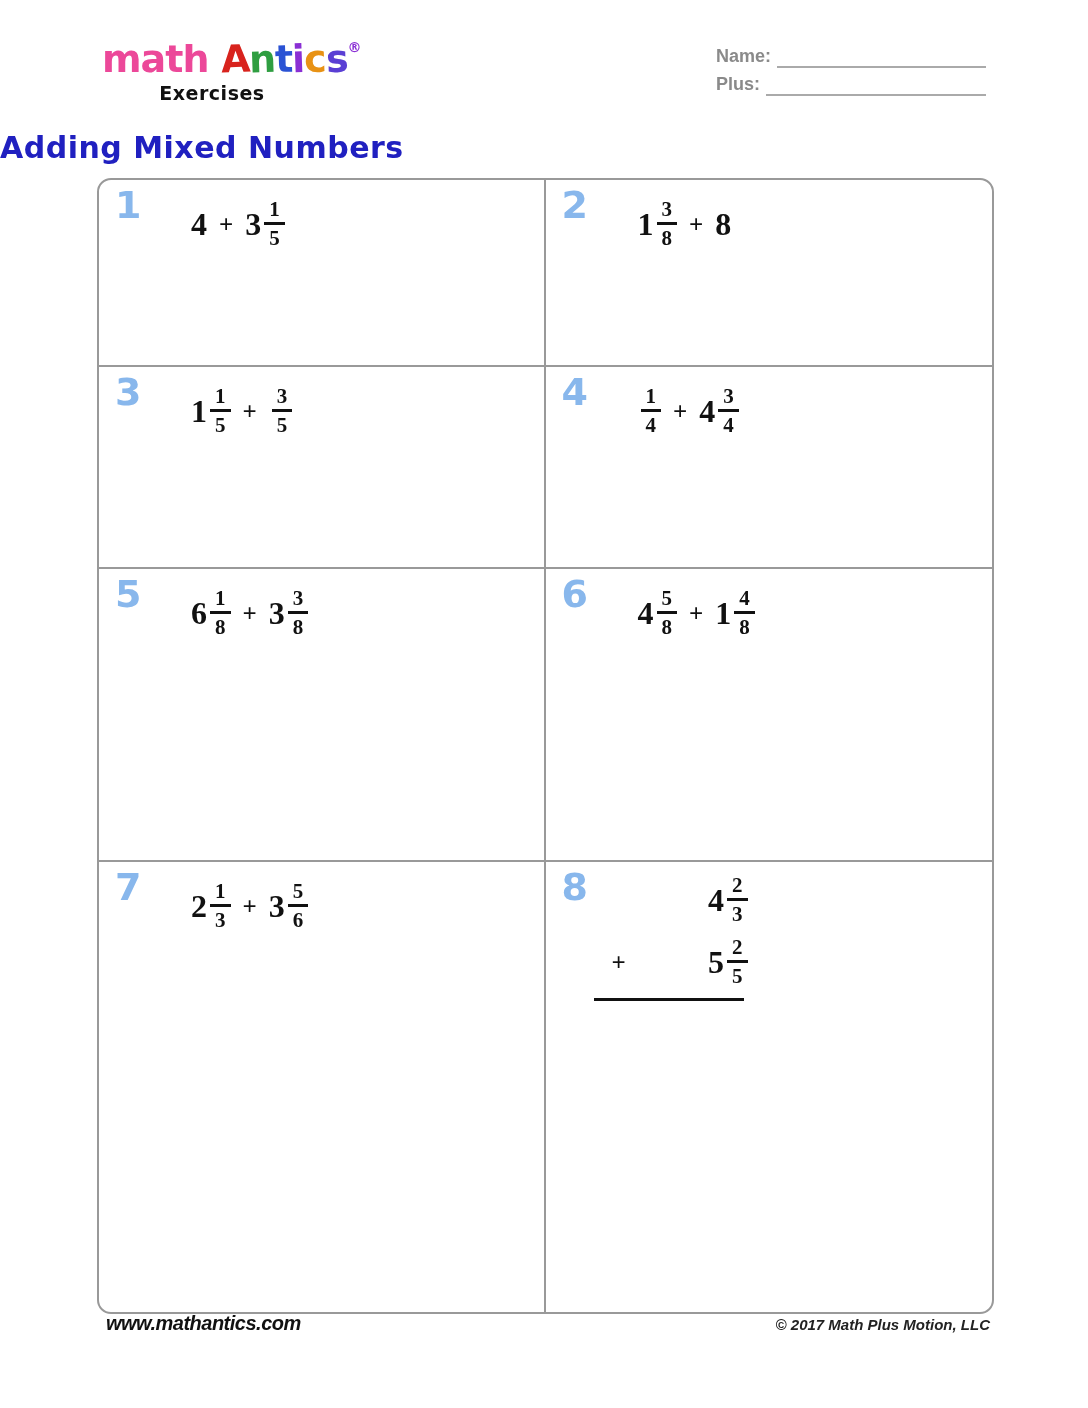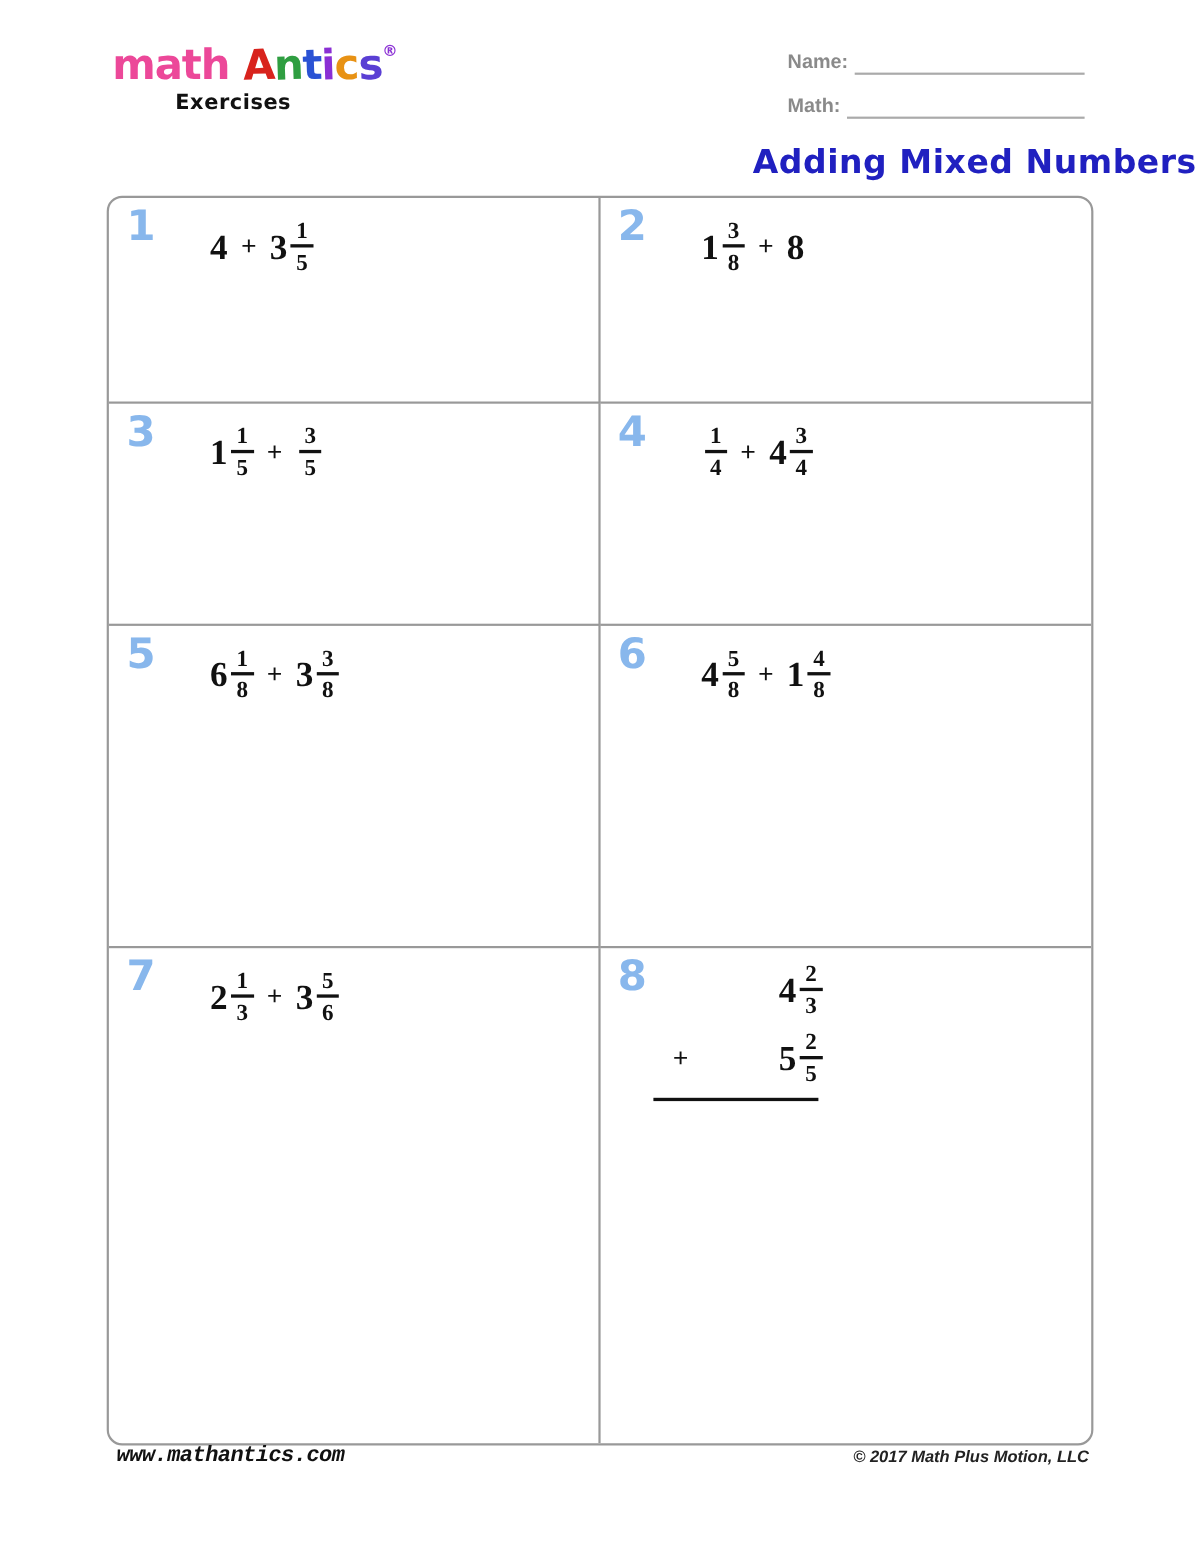--- a/index.html
+++ b/index.html
@@ -7,25 +7,25 @@
 
   
   .logo-block { position:absolute; left:102px; top:40px; width:220px; text-align:center; }
   .logo-line { font-family:"DejaVu Sans", sans-serif; font-weight:bold; font-size:38px; line-height:1; letter-spacing:-1px; white-space:nowrap; }
   .logo-math { color:#ec4899; }
   .logo-letter { display:inline-block; transform:rotate(-2deg); }
   .logo-reg { font-size:14px; vertical-align:top; }
   .logo-subtitle { font-family:"DejaVu Sans", sans-serif; font-weight:bold; font-size:19px; color:#111; margin-top:4px; letter-spacing:0.5px; }
 
   .fields-block { position:absolute; left:716px; top:46px; width:270px; }
-  .field-row { display:flex; align-items:flex-end; margin-bottom:18px; }
+  .field-row { display:flex; align-items:flex-end; margin-bottom:6px; }
   .field-label { font-weight:bold; font-size:18px; color:#8a8a8a; margin-right:6px; line-height:1.2; }
   .field-line { flex:1; border-bottom:2px solid #aaa; height:20px; }
 
-  .page-title { position:absolute; left:0; top:130px; width:100%; text-align:right;
+  .page-title { position:absolute; left:0; top:130px; width:100%; text-align:left;
     font-family:"DejaVu Sans", sans-serif; font-weight:bold; font-size:30px; color:#2020c0; letter-spacing:0.5px; }
 
   
   .grid { position:absolute; left:97px; top:178px; width:893px; height:1132px;
     border:2px solid #999; border-radius:14px; overflow:hidden;
     display:grid; grid-template-columns:1fr 1fr; grid-template-rows:187px 202px 293px auto; background:#fff; }
   .cell { position:relative; border-right:2px solid #999; border-bottom:2px solid #999; }
   .cell.last-col { border-right:none; }
   .cell.last-row { border-bottom:none; }
 
@@ -40,21 +40,21 @@
   .fnum { padding:0 5px 1px; border-bottom:3px solid #111; }
   .fden { padding-top:2px; }
 
   
   .vert { display:inline-block; margin-left:62px; margin-top:12px; font-family:"Liberation Serif", serif; font-weight:bold; color:#111; }
   .vrow { display:flex; align-items:center; justify-content:flex-end; width:140px; margin-bottom:10px; }
   .vop { font-size:25px; margin-right:auto; margin-left:4px; line-height:1; }
   .vline { width:150px; margin-left:-14px; border-top:3px solid #111; margin-top:4px; }
 
   
-  .footer-site { position:absolute; left:106px; top:1312px; font-family:Liberation Mono, monospace;
+  .footer-site { position:absolute; left:106px; top:1312px; font-family:Liberation Sans, sans-serif;
     font-weight:bold; font-style:italic; font-size:20px; color:#111; letter-spacing:-0.5px; }
   .footer-copy { position:absolute; right:98px; top:1316px; font-style:italic; font-weight:bold;
     font-size:15px; color:#222; font-family:Liberation Sans, sans-serif; }
 </style>
 </head>
 <body>
 
 <div class="logo-block">
   <div class="logo-line">
     <span class="logo-math">math</span>
@@ -62,21 +62,21 @@
   </div>
   <div class="logo-subtitle">Exercises</div>
 </div>
 
 <div class="fields-block">
   <div class="field-row">
     <span class="field-label">Name:</span>
     <span class="field-line"></span>
   </div>
   <div class="field-row">
-    <span class="field-label">Math:</span>
+    <span class="field-label">Plus:</span>
     <span class="field-line"></span>
   </div>
 </div>
 
 <div class="page-title">Adding Mixed Numbers</div>
 
 <div class="grid" id="problems-grid">
     <div class="cell"><span class="pnum">1</span><div class="expr">
         <span class="whole">4</span>
         <span class="op">+</span>

